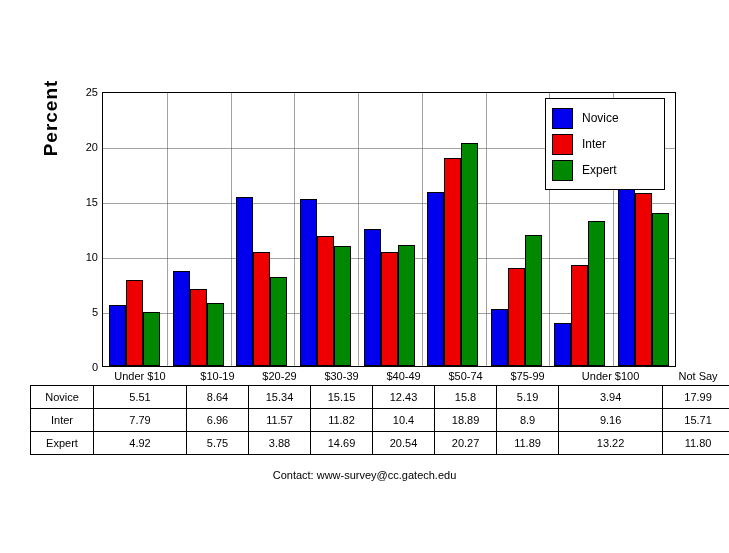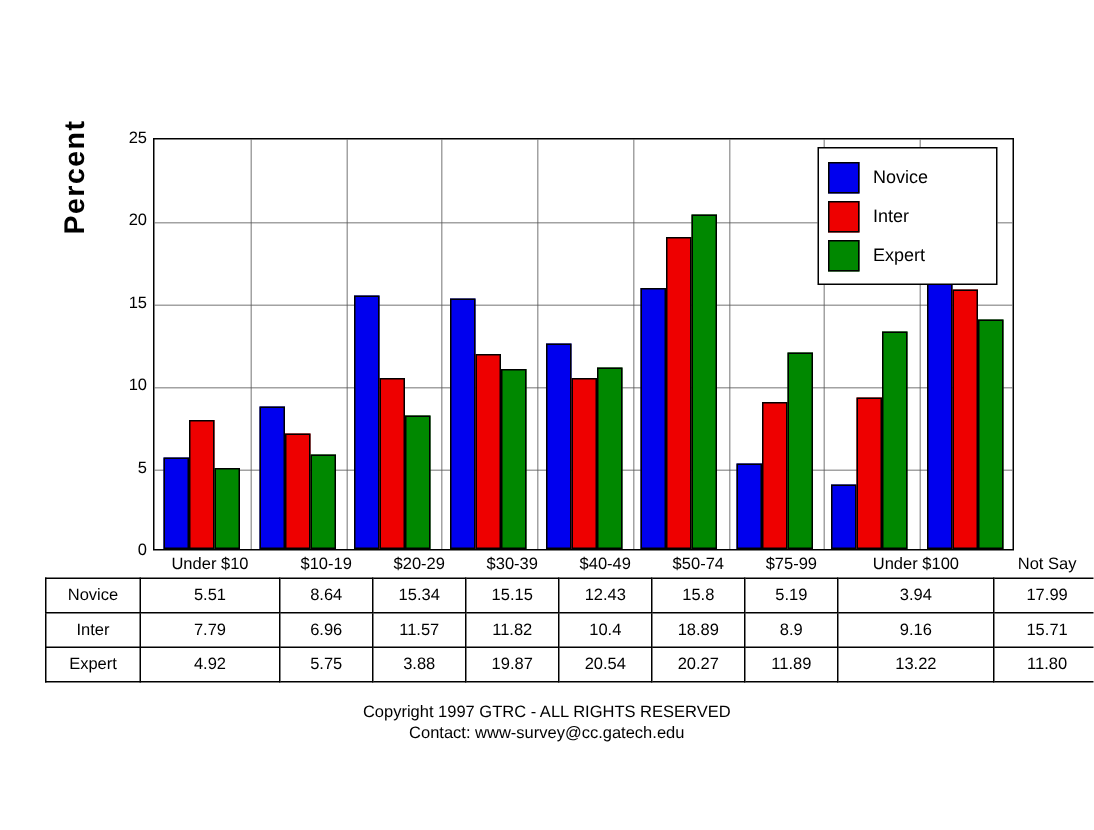--- a/index.html
+++ b/index.html
@@ -324,28 +324,27 @@
           <td>18.89</td>
           <td>8.9</td>
           <td>9.16</td>
           <td>15.71</td>
         </tr>
         <tr>
           <td class="rowhead">Expert</td>
           <td>4.92</td>
           <td>5.75</td>
           <td>3.88</td>
-          <td>19.87</td>
+          <td>14.69</td>
           <td>20.54</td>
           <td>20.27</td>
           <td>11.89</td>
           <td>13.22</td>
           <td>11.80</td>
         </tr>
       </tbody>
   </table>
 
   <div id="footer">
-    <div>Copyright 1997 GTRC - ALL RIGHTS RESERVED</div>
     <div>Contact: www-survey@cc.gatech.edu</div>
   </div>
 
 </div>
 
 </body></html>

